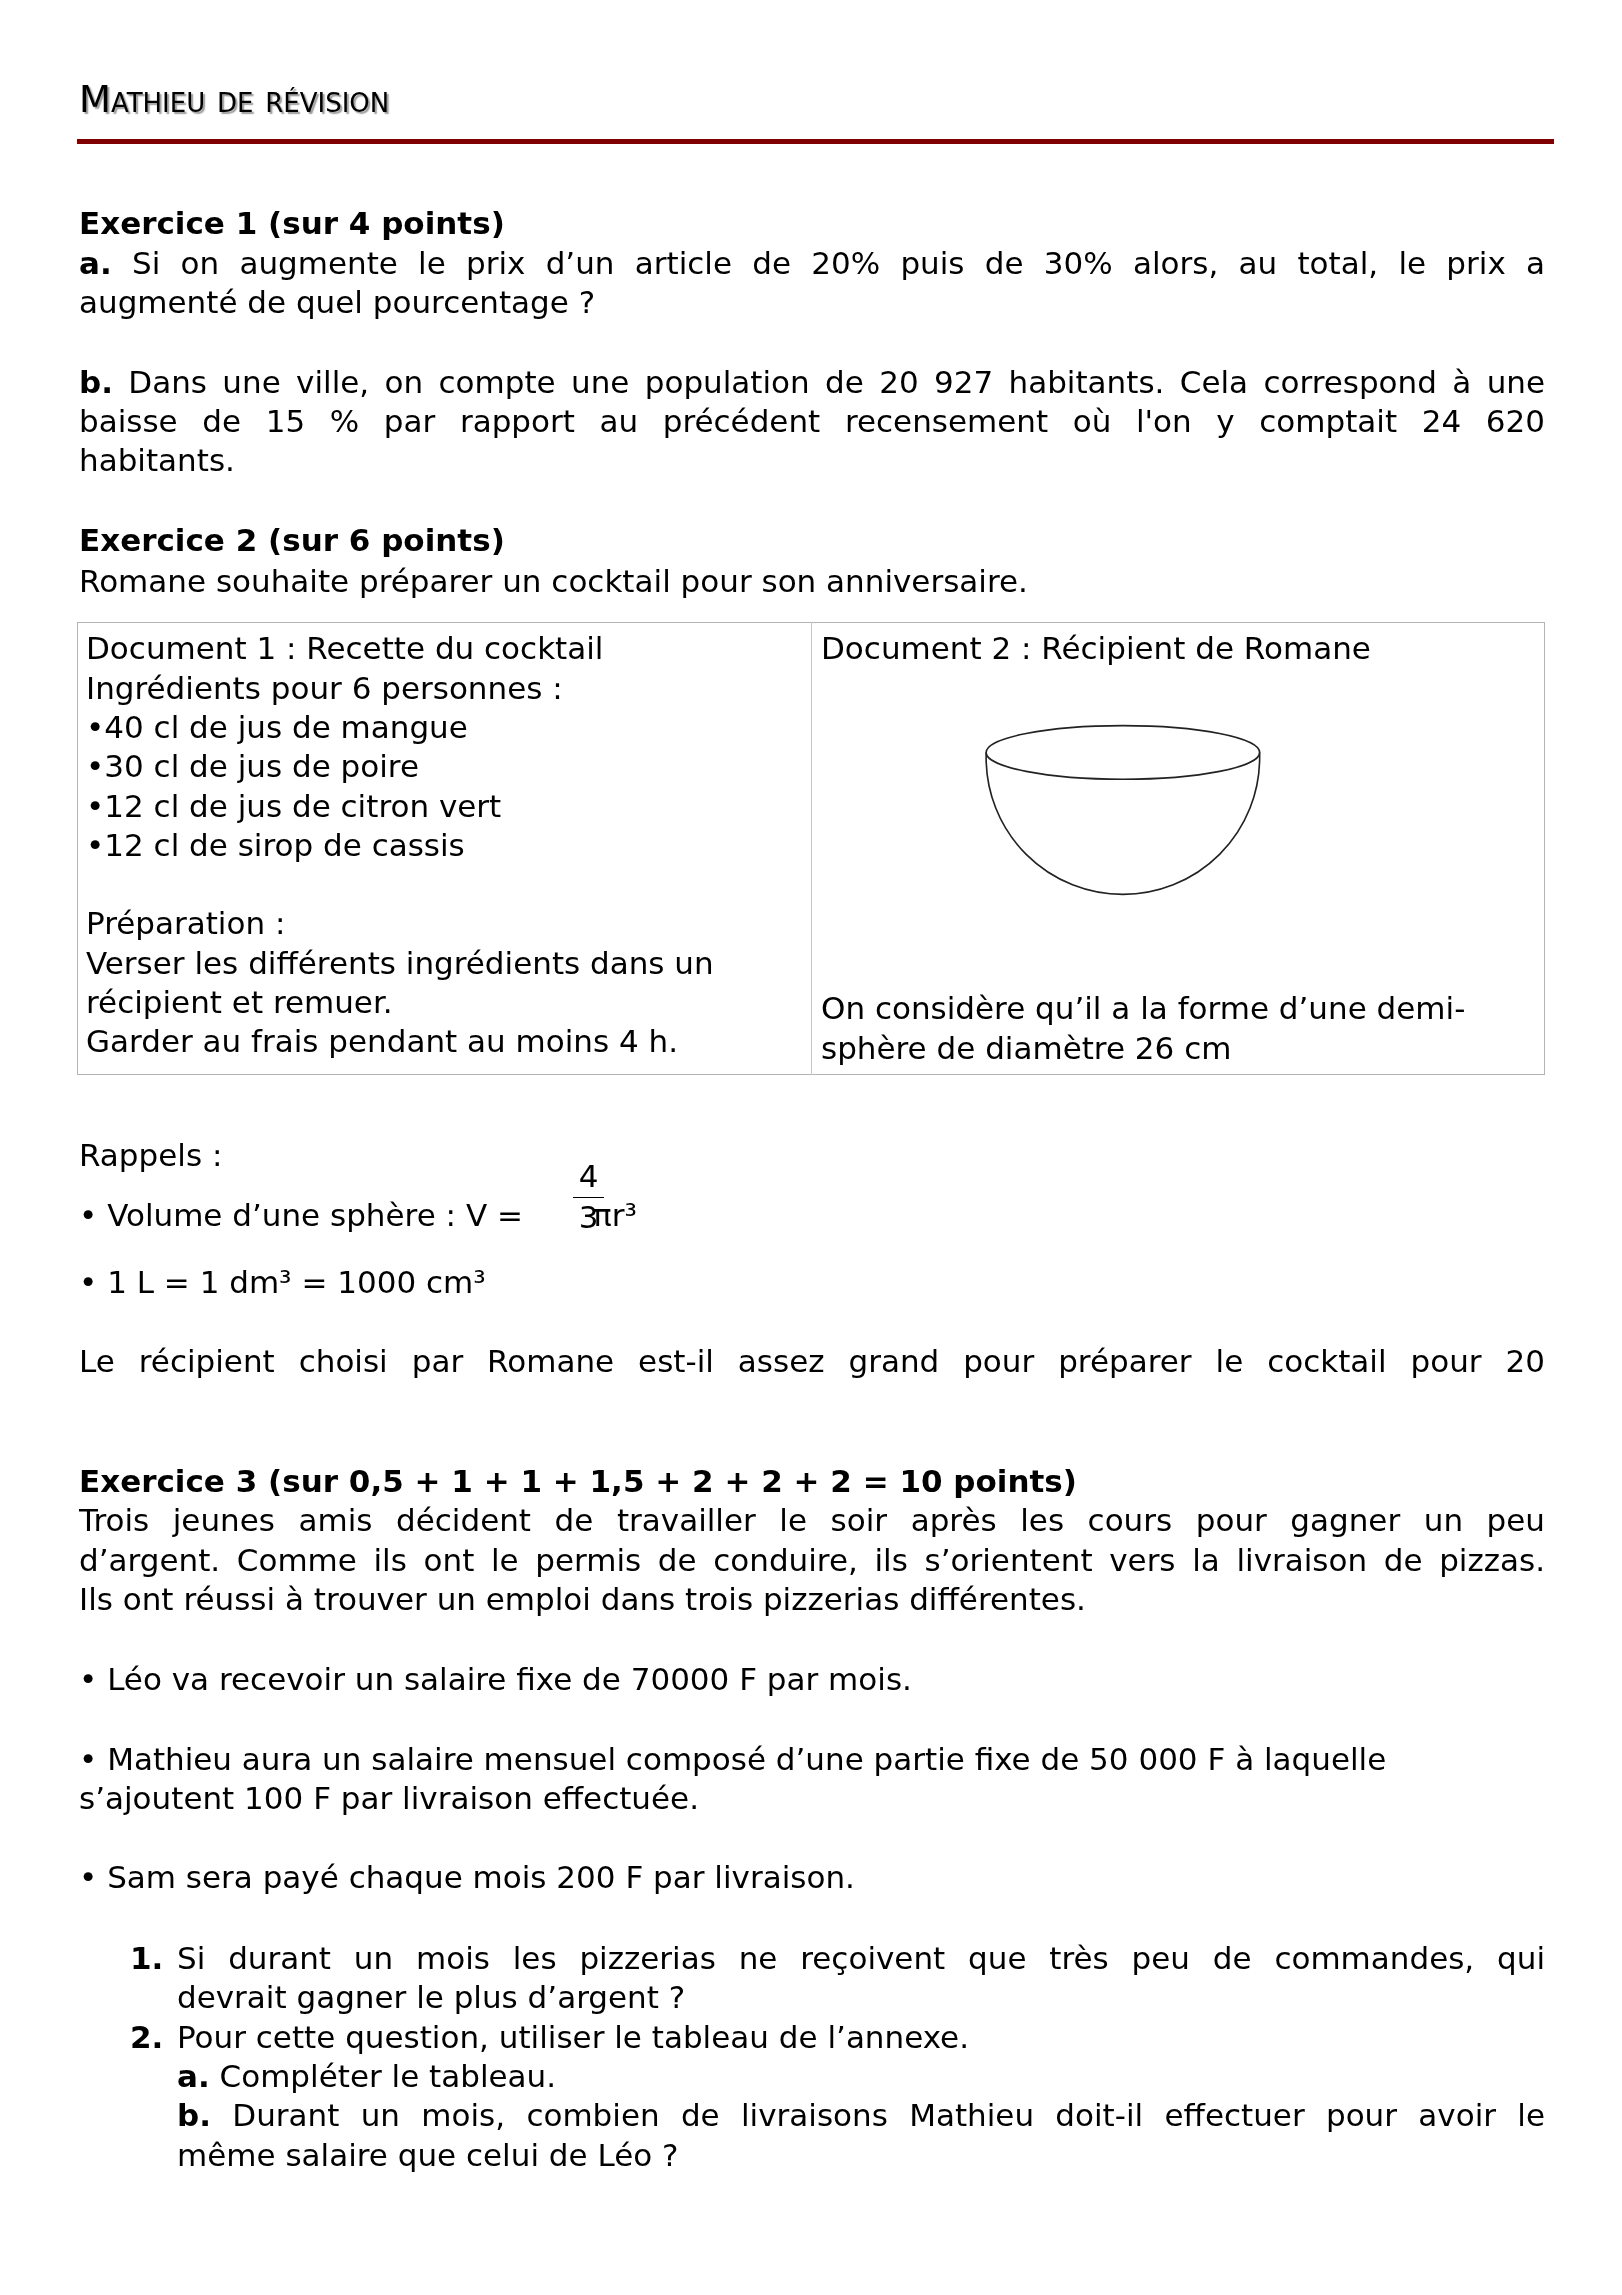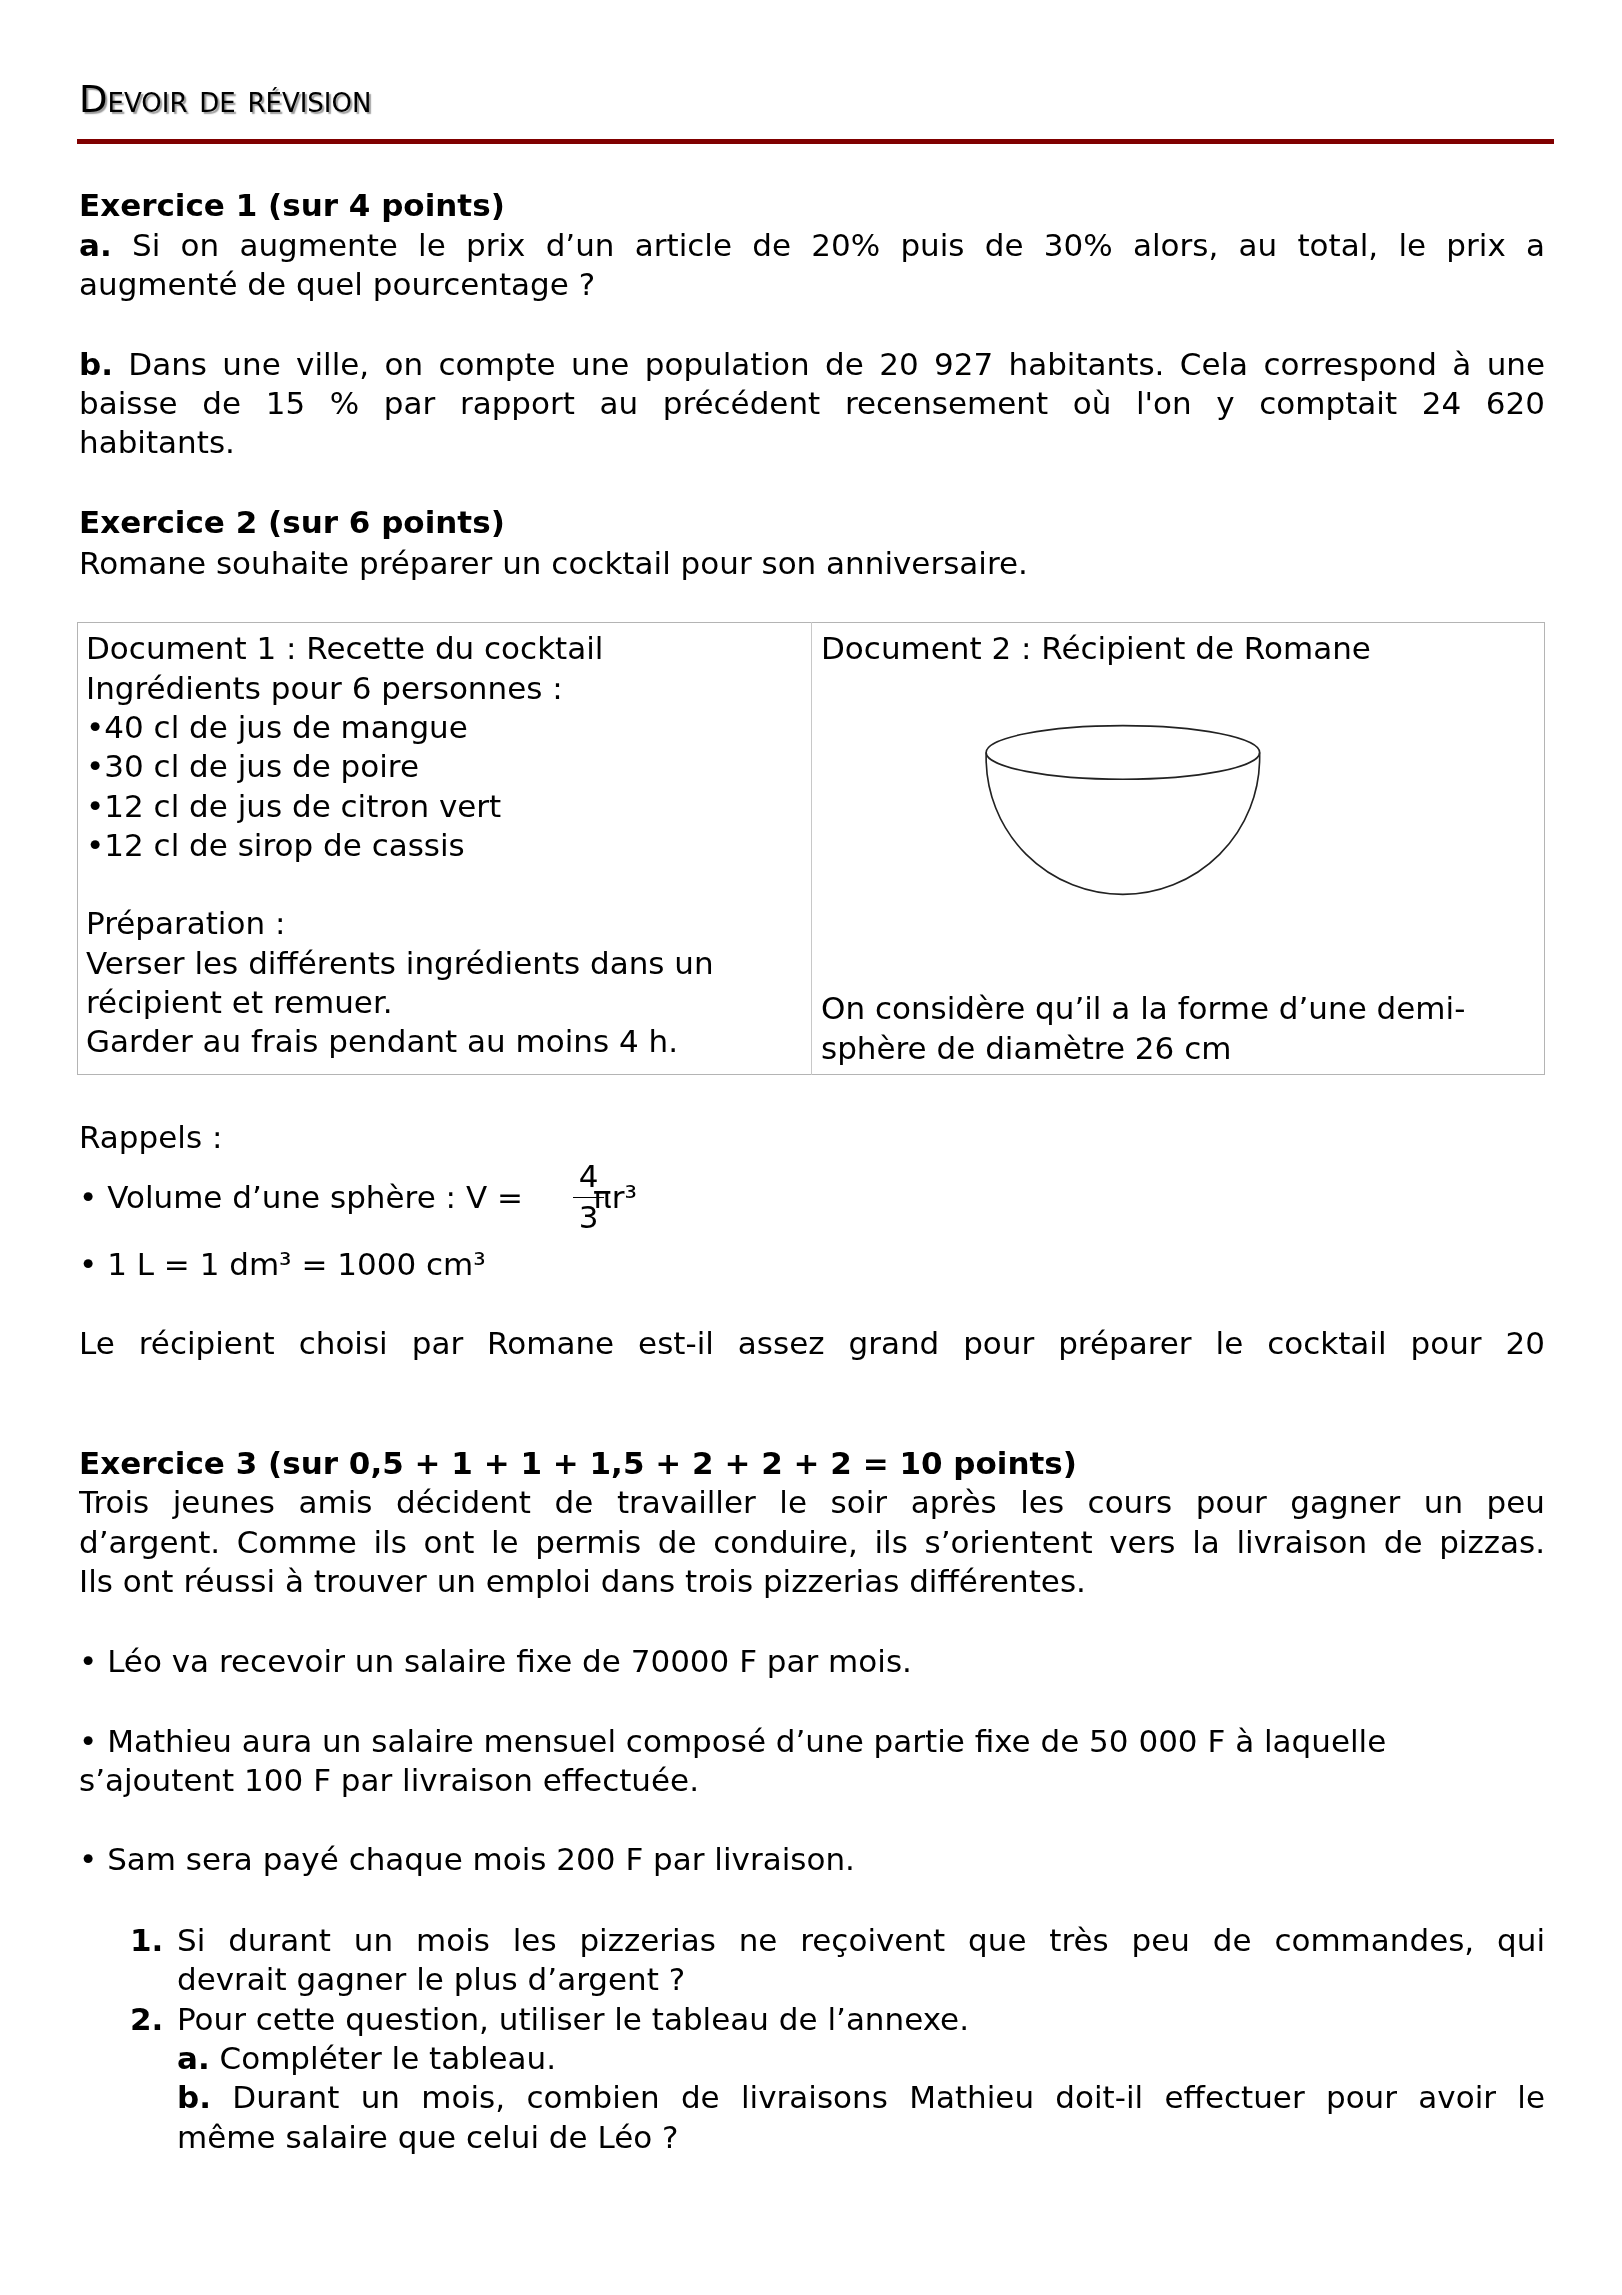--- a/index.html
+++ b/index.html
@@ -1,20 +1,20 @@
 <!DOCTYPE html>
 <html style="font-size:10.5px"><head>
 <meta charset="utf-8">
 <style>
   html, body { margin: 0; padding: 0; background: #ffffff; }
   body { width: 1622px; height: 2295px; position: relative; overflow: hidden;
          font-family: "DejaVu Sans", sans-serif; color: #000; }
   .page { position: absolute; left: 0; top: 0; width: 1622px; height: 2295px; }
   .ln { position: absolute; left: 79px; width: 1466px; font-size: 31px; line-height: 39px;
-        white-space: nowrap; height: 39px; }
+        white-space: nowrap; height: 39px; margin-top: 18px; }
   .just { text-align: justify; text-align-last: justify; }
   .b { font-weight: bold; }
   .title { position: absolute; left: 79px; top: 77px; font-size: 37px; line-height: 46px;
            font-variant: small-caps; letter-spacing: 0px; color: #000;
            text-shadow: 2px 2px 1.3px #9a9a9a; }
   .rule { position: absolute; left: 77px; top: 139px; width: 1477px; height: 5.2px; background: #800000; }
   .doc-table { position: absolute; left: 77px; top: 622px; width: 1468px; height: 453px;
                border: 1.3px solid #b4b4b4; box-sizing: border-box; }
   .doc-divider { position: absolute; left: 811px; top: 622px; width: 1.3px; height: 453px; background: #c8c8c8; }
   .cell-ln { position: absolute; font-size: 31px; line-height: 39px; white-space: nowrap; height: 39px; }
@@ -22,21 +22,21 @@
   .frac { position: absolute; left: 571px; top: 1158px; width: 35px; text-align: center; font-size: 31px; }
   .frac .num { position: absolute; left: 0; top: 0; width: 35px; line-height: 37px; }
   .frac .bar { position: absolute; left: 2px; top: 39px; width: 31px; height: 1.3px; background: #000; }
   .frac .den { position: absolute; left: 0; top: 41px; width: 35px; line-height: 37px; }
 </style>
 </head>
 <body>
 
 <div class="page">
 
-  <div class="title">Devoir de révision</div>
+  <div class="title">Mathieu de révision</div>
   <div class="rule" style="background: rgb(128, 0, 0);"></div>
 
   <div class="ln b" style="top:186px">Exercice 1 (sur 4 points)</div>
   <div class="ln just" style="top: 226px; white-space: normal; overflow: hidden;"><span class="b">a.</span> <span>Si on augmente le prix d’un article de 20% puis de 30% alors, au total, le prix a</span></div>
   <div class="ln" style="top:265px">augmenté de quel pourcentage ?</div>
 
   <div class="ln just" style="top: 345px; white-space: normal; overflow: hidden;"><span class="b">b.</span> <span>Dans une ville, on compte une population de 20 927 habitants. Cela correspond à une</span></div>
   <div class="ln just" style="top: 384px; white-space: normal; overflow: hidden;">baisse de 15 % par rapport au précédent recensement où l'on y comptait 24 620</div>
   <div class="ln" style="top:423px">habitants.</div>
 

